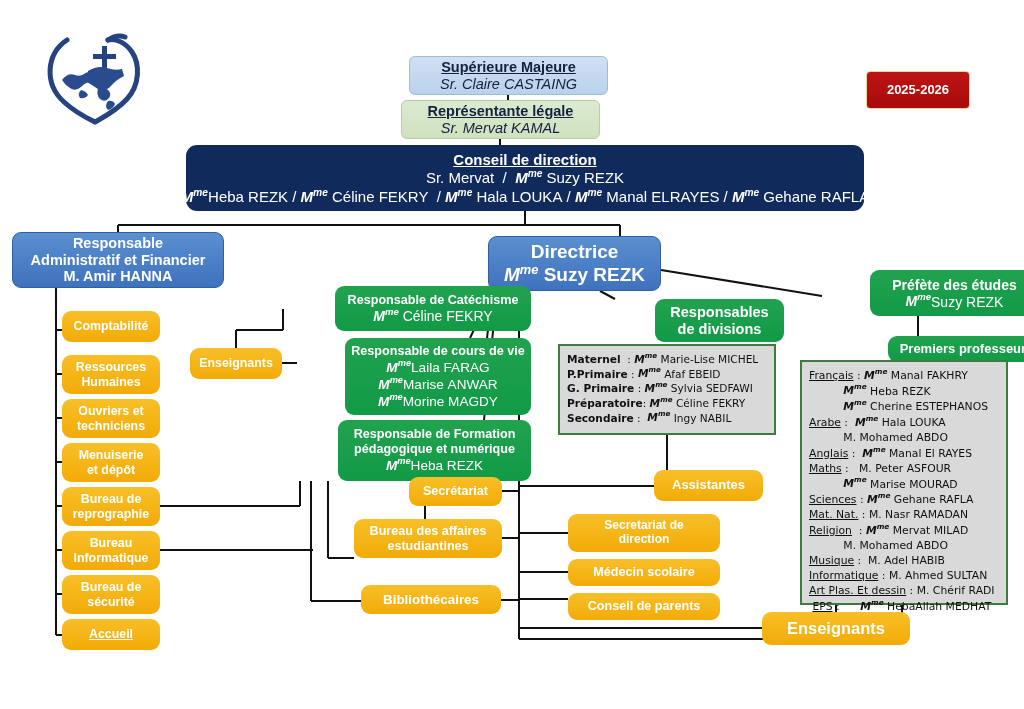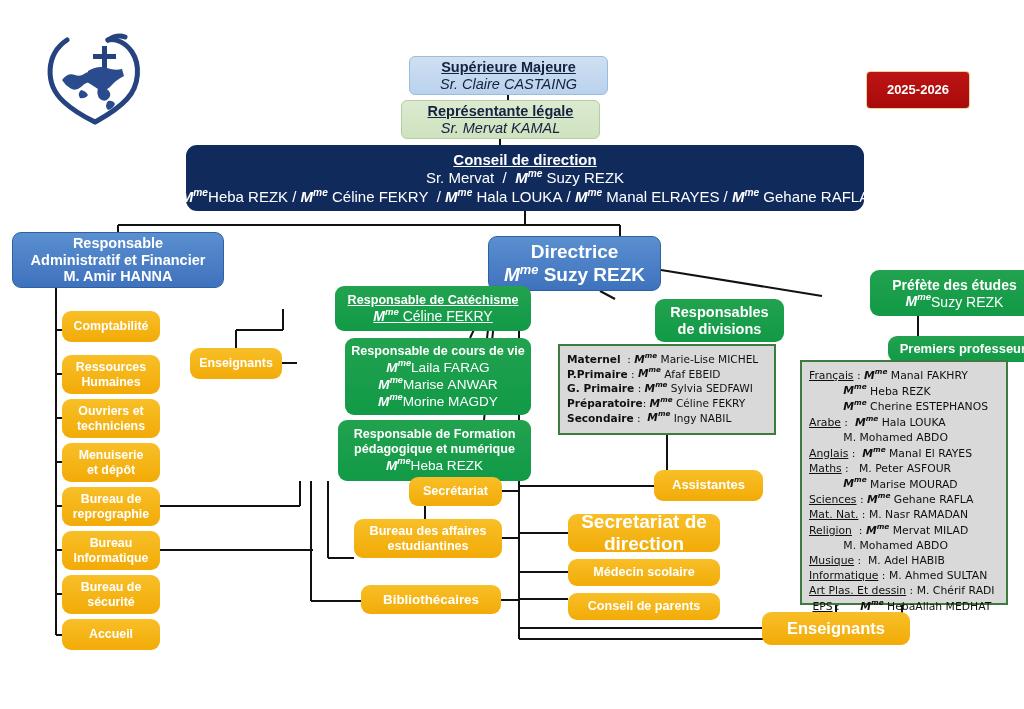--- a/index.html
+++ b/index.html
@@ -87,31 +87,31 @@
   .mme { font-style:italic; font-weight:bold; }
   .mme sup { font-size:0.68em; }
 
   
   #n-sup   { left:409px; top:56px;  width:199px; height:39px; font-size:14.5px; }
   #n-rep   { left:401px; top:100px; width:199px; height:39px; font-size:14.5px; }
   #n-cons  { left:186px; top:145px; width:678px; height:66px; font-size:15px; }
   #n-raf   { left:12px;  top:232px; width:212px; height:56px; font-size:14.5px; font-weight:bold; }
   #n-dir   { left:488px; top:236px; width:173px; height:55px; font-size:19px; font-weight:bold; }
   #n-pref  { left:822px; top:270px; width:169px; height:46px; font-size:14px; font-weight:bold; }
-  #n-cat   { left:287px; top:286px; width:196px; height:45px; font-size:12.6px; font-weight:bold;text-decoration:underline; }
+  #n-cat   { left:287px; top:286px; width:196px; height:45px; font-size:12.6px; font-weight:bold; }
   #n-div   { left:607px; top:299px; width:129px; height:43px; font-size:14.5px; font-weight:bold; }
   #n-cdv   { left:297px; top:338px; width:186px; height:77px; font-size:12.6px; font-weight:bold; }
   #n-prof  { left:840px; top:336px; width:157px; height:26px; font-size:13px; font-weight:bold; }
   #n-ens1  { left:190px; top:348px; width:92px;  height:31px; font-size:12.4px; }
   #n-form  { left:290px; top:420px; width:193px; height:61px; font-size:12.6px; font-weight:bold; }
   #n-div-l { left:558px; top:344px; width:218px; height:91px; font-size:11px; }
   #n-prof-l{ left:800px; top:360px; width:208px; height:245px; font-size:11.6px; }
   #n-assis { left:654px; top:470px; width:109px; height:31px; font-size:13px; }
   #n-secr  { left:409px; top:477px; width:93px;  height:29px; font-size:12.6px; }
-  #n-secd  { left:568px; top:514px; width:152px; height:38px; font-size:19px; }
+  #n-secd  { left:568px; top:514px; width:152px; height:38px; font-size:12px; }
   #n-baf   { left:354px; top:519px; width:148px; height:39px; font-size:12.6px; }
   #n-med   { left:568px; top:559px; width:152px; height:27px; font-size:12.6px; }
   #n-bib   { left:361px; top:585px; width:140px; height:29px; font-size:13.4px; }
   #n-cop   { left:568px; top:593px; width:152px; height:27px; font-size:12.6px; }
   #n-ens2  { left:762px; top:612px; width:148px; height:33px; font-size:16.5px; }
   #n-year  { left:866px; top:71px;  width:104px; height:38px; font-size:13px; }
 
   #logo { position:absolute; left:36px; top:16px; width:118px; height:112px; }
 
   
@@ -329,21 +329,21 @@
       <span class="ln">reprographie</span>
     </div>
     <div class="node orange" style="left: 62px; top: 531px; width: 98px; height: 39px; font-size: 12.4px;">
       <span class="ln">Bureau</span>
       <span class="ln">Informatique</span>
     </div>
     <div class="node orange" style="left: 62px; top: 575px; width: 98px; height: 39px; font-size: 12.4px;">
       <span class="ln">Bureau de</span>
       <span class="ln">sécurité</span>
     </div>
-    <div class="node orange" style="left: 62px; top: 619px; width: 98px; height: 31px; font-size: 12.4px;">
+    <div class="node orange" style="left: 62px; top: 619px; width: 98px; height: 31px; font-size: 12.4px; text-decoration: underline;">
       <span class="ln">Accueil</span>
     </div>
   </div>
 
 <div class="node orange" id="n-assis">
   <span class="ln">Assistantes</span>
 </div>
 <div class="node orange" id="n-secr">
   <span class="ln">Secrétariat</span>
 </div>

